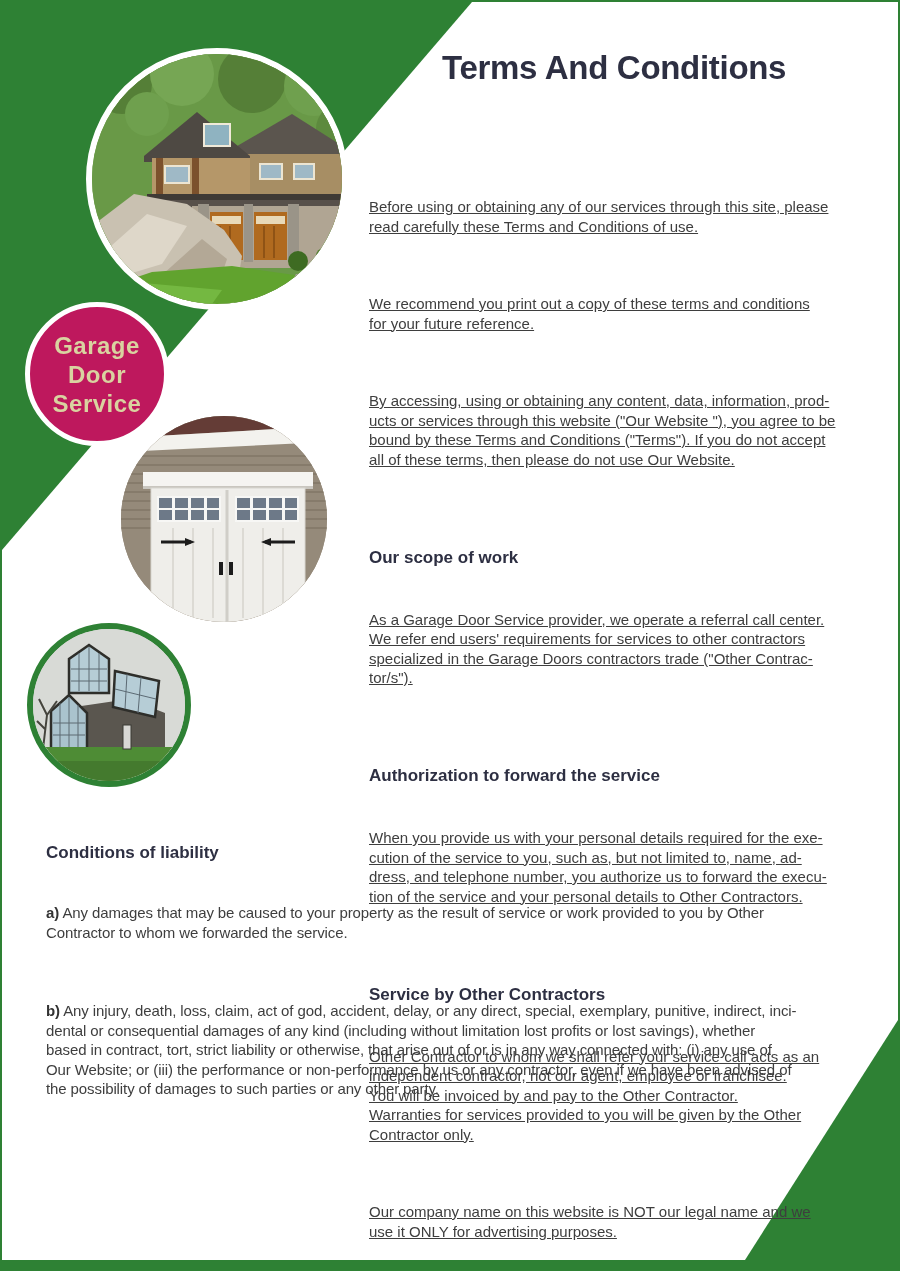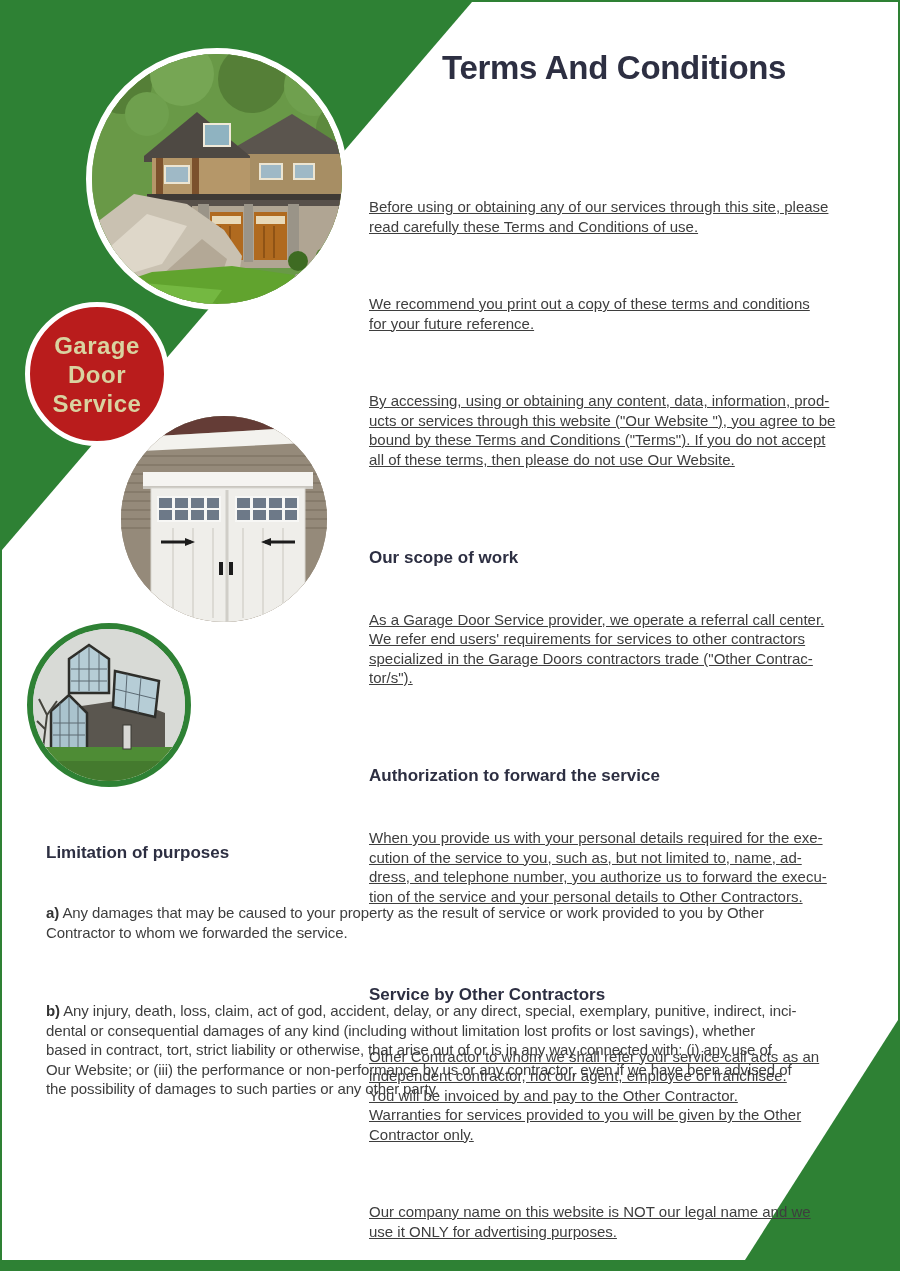--- a/index.html
+++ b/index.html
@@ -15,21 +15,21 @@
     background:#2e8134;clip-path:polygon(100% 0,100% 100%,0 100%);}
   .bottom-strip{position:absolute;left:0;right:0;bottom:0;height:9px;background:#2e8134;}
   
   .circ{position:absolute;border-radius:50%;overflow:hidden;}
   .c1{left:84px;top:46px;width:250px;height:250px;border:6px solid #fff;background:#699947;}
   .c2{left:114px;top:409px;width:206px;height:206px;border:5px solid #fff;background:#958a7a;}
   .c3{left:25px;top:621px;width:152px;height:152px;border:6px solid #2e8134;background:#d8dad6;}
   .circ svg{display:block;width:100%;height:100%;}
   .badge{
     position:absolute;left:23px;top:300px;width:134px;height:134px;border-radius:50%;
-    border:5px solid #fff;background:#b91c1c;display:flex;flex-direction:column;
+    border:5px solid #fff;background:#be185d;display:flex;flex-direction:column;
     align-items:center;justify-content:center;text-align:center;
   }
   .badge span{display:block;font-size:24px;line-height:29px;font-weight:bold;color:#d9d3a0;letter-spacing:.5px;}
   
   .title{position:absolute;left:440px;top:47px;width:430px;text-align:left;
     font-size:33px;line-height:38px;font-weight:bold;color:#2d2f42;letter-spacing:-.3px;}
   
   .col-right{position:absolute;left:367px;top:156px;font-size:15px;line-height:19.5px;color:#3e3e3e;white-space:pre;}
   .col-right p{margin:0 0 19px 0;text-decoration:underline;}
   .col-right h3{font-size:17px;line-height:21px;margin:0 0 3px 0;color:#2d2f42;white-space:normal;}
@@ -182,21 +182,21 @@
     <p>Other Contractor to whom we shall refer your service call acts as an
 independent contractor, not our agent, employee or franchisee.
 You will be invoiced by and pay to the Other Contractor.
 Warranties for services provided to you will be given by the Other
 Contractor only.</p>
     <p>Our company name on this website is NOT our legal name and we
 use it ONLY for advertising purposes.</p>
   </div>
 
   <div class="col-full">
-    <h3>Limitation of purposes</h3>
+    <h3>Conditions of liability</h3>
     <p class="gap"><b>a)</b><span> Any damages that may be caused to your property as the result of service or work provided to you by Other
 Contractor to whom we forwarded the service.</span></p>
     <p><b>b)</b><span> Any injury, death, loss, claim, act of god, accident, delay, or any direct, special, exemplary, punitive, indirect, inci-
 dental or consequential damages of any kind (including without limitation lost profits or lost savings), whether
 based in contract, tort, strict liability or otherwise, that arise out of or is in any way connected with: (i) any use of
 Our Website; or (iii) the performance or non-performance by us or any contractor, even if we have been advised of
 the possibility of damages to such parties or any other party.</span></p>
 
     
     

